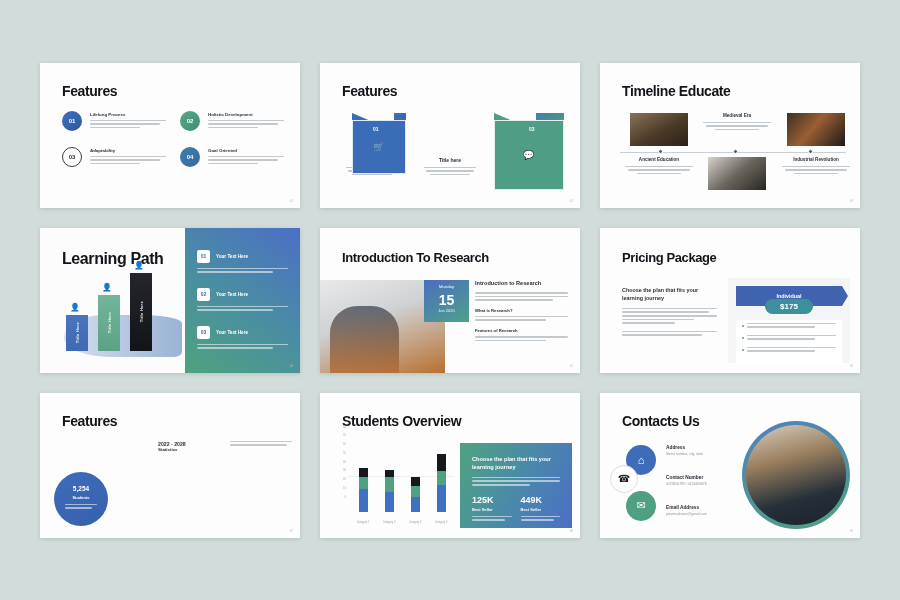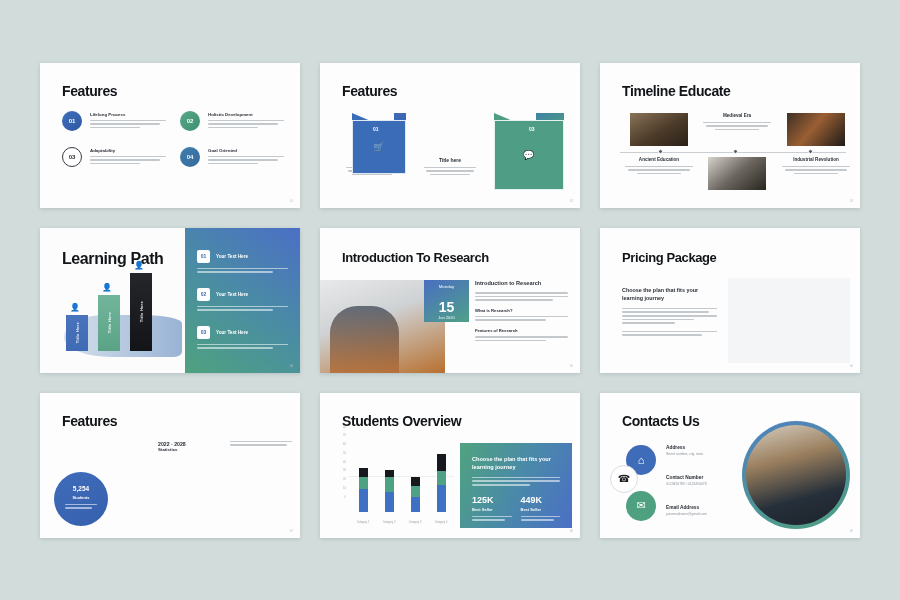--- a/index.html
+++ b/index.html
@@ -167,21 +167,21 @@
     content: ""; position: absolute; left: 8%; bottom: 0; width: 55%; height: 72%;
     background: linear-gradient(180deg, rgba(60,70,85,0.75), rgba(180,110,55,0.85));
     border-radius: 40% 40% 0 0;
   }
   .s5 .datebox {
     position: absolute; left: 104px; top: 52px; width: 45px; height: 42px;
     background: linear-gradient(150deg,#4a6ec0,#4ea189);
     color: #fff; text-align: center; padding-top: 4px;
   }
   .s5 .dweek { font-size: 4.4px; opacity: 0.95; }
-  .s5 .dday { font-size: 14px; font-weight: bold; line-height: 1; margin: 11px 0 1px; }
+  .s5 .dday { font-size: 14px; font-weight: bold; line-height: 1; margin: 4px 0 1px; }
   .s5 .dmon { font-size: 4px; opacity: 0.95; }
   .s5 .txt { position: absolute; left: 155px; right: 12px; top: 52px; }
   .s5 .h1 { font-size: 5.6px; font-weight: bold; color: #2a2f36; line-height: 1.35; margin-bottom: 5px; }
   .s5 .h2 { font-size: 4.2px; font-weight: bold; color: #2a2f36; margin: 7px 0 3px; }
 
   
   .s6 .slide-title { left: 22px; top: 22px; font-size: 13px; }
   .s6 .lead {
     position: absolute; left: 22px; top: 58px; width: 95px;
   }
@@ -493,20 +493,47 @@
       <div class="ln w100"></div>
       <div class="ln w92"></div>
       <div class="ln w100"></div>
       <div class="ln w76"></div>
       <div class="ln w56"></div>
       <div style="height:5px"></div>
       <div class="ln w100"></div>
       <div class="ln w84"></div>
     </div>
     <div class="cards">
+      <div class="pcard">
+        <div class="phead pc1">Individual</div>
+        <div class="pprice">$175</div>
+        <div class="pbody">
+          <div class="pitem">
+            <div class="pbullet"></div>
+            <div style="flex:1">
+                <div class="ln w100"></div>
+                <div class="ln w76"></div>
+              </div>
+          </div>
+          <div class="pitem">
+            <div class="pbullet"></div>
+            <div style="flex:1">
+                <div class="ln w100"></div>
+                <div class="ln w76"></div>
+              </div>
+          </div>
+          <div class="pitem">
+            <div class="pbullet"></div>
+            <div style="flex:1">
+                <div class="ln w100"></div>
+                <div class="ln w76"></div>
+              </div>
+          </div>
+        </div>
+      </div>
     </div>
     <div class="pnum">06</div>
   </div>
 
   <div class="slide s7">
     <div class="slide-title">Features</div>
     <div class="stath">
       <div class="styear">2022 - 2028</div>
       <div class="stsub">Statistics</div>
     </div>

